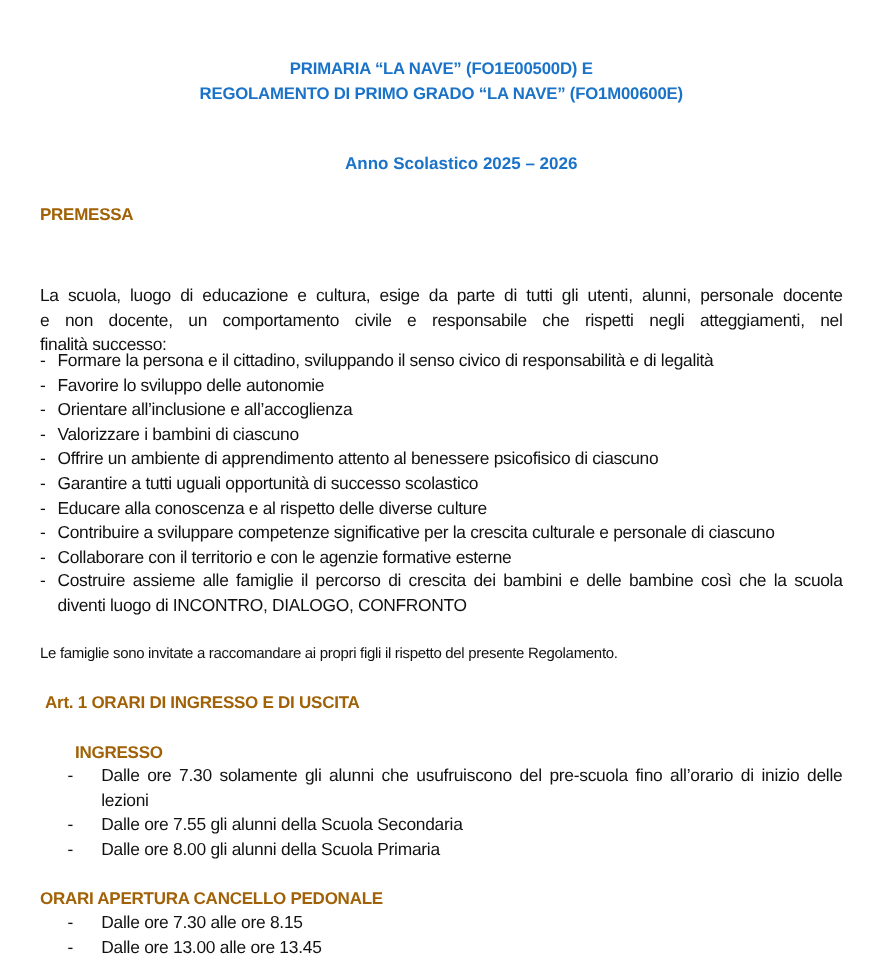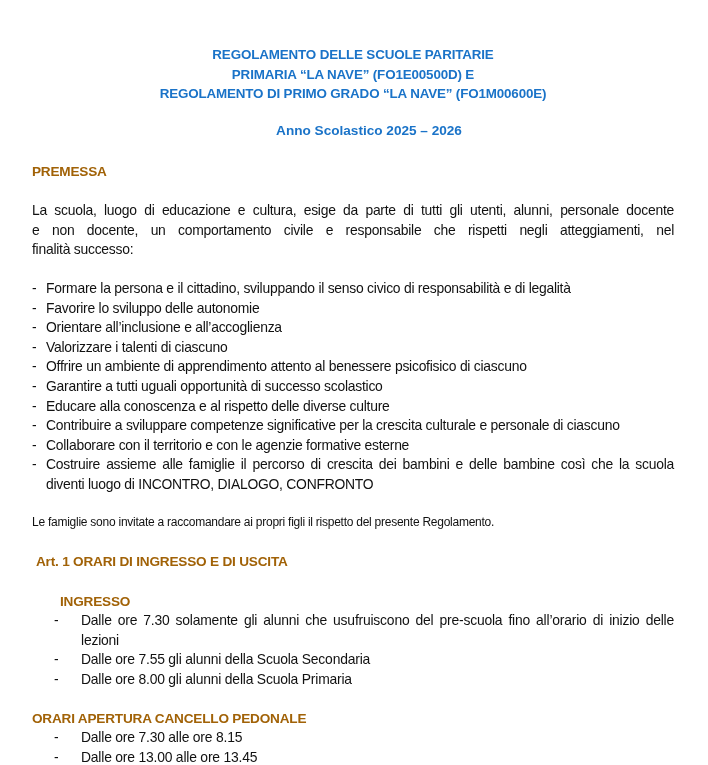--- a/index.html
+++ b/index.html
@@ -6,21 +6,21 @@
   body { width: 708px; height: 765px; overflow: hidden; position: relative;
          font-family: "Liberation Sans", sans-serif; color: #111111; }
   .page { position: absolute; left: 32px; top: 0; width: 642px; }
   .title-block { position: absolute; left: 0; top: 45px; width: 642px; text-align: center;
                  color: #1a73c8; font-weight: bold; font-size: 13.4px; line-height: 19.5px;
                  letter-spacing: -0.15px; }
   .year { position: absolute; left: 16px; top: 121px; width: 642px; text-align: center;
           color: #1a73c8; font-weight: bold; font-size: 13.6px; line-height: 20px; }
   .h { position: absolute; font-weight: bold; font-size: 13.6px; line-height: 20px; color: #a16207; letter-spacing: -0.2px; }
   .para { position: absolute; left: 0; width: 642px; font-size: 13.9px; line-height: 19.6px;
-          text-align: justify; letter-spacing: -0.25px; }
+          text-align: justify; letter-spacing: -0.25px; margin-top: 26px; }
   .para .line { display: block; text-align: justify; text-align-last: justify; white-space: nowrap; }
   .para .line.last { text-align-last: left; }
   .blist { position: absolute; left: 0; width: 642px; margin: 0; padding: 0; list-style: none;
            font-size: 13.9px; line-height: 19.6px; letter-spacing: -0.25px; }
   .blist li { position: relative; padding-left: 14px; }
   .blist li .dash { position: absolute; left: 0; top: 0; }
   .blist li .txt { display: block; text-align: justify; }
   .blist li.wrap .txt { text-align: justify; }
   .sent { position: absolute; left: 0; top: 513px; font-size: 12px; line-height: 19.6px; letter-spacing: -0.25px; white-space: nowrap; }
   .ilist { position: absolute; left: 22px; width: 620px; margin: 0; padding: 0; list-style: none;
@@ -28,21 +28,20 @@
   .ilist li { position: relative; padding-left: 27px; }
   .ilist li .dash { position: absolute; left: 0; top: 0; }
   .ilist li .txt { display: block; text-align: justify; }
 </style>
 </head>
 <body>
 
 <div class="page">
 
   <div class="title-block">
-    <div>REGOLAMENTO DELLE SCUOLE PARITARIE</div>
     <div>PRIMARIA “LA NAVE” (FO1E00500D) E</div>
     <div>REGOLAMENTO DI PRIMO GRADO “LA NAVE” (FO1M00600E)</div>
   </div>
 
   <div class="year">Anno Scolastico 2025 – 2026</div>
 
   <div class="h" style="left:0; top:162px;">PREMESSA</div>
 
   <div class="para" style="top:201px;">
     <span class="line">La scuola, luogo di educazione e cultura, esige da parte di tutti gli utenti, alunni, personale docente</span>
@@ -58,21 +57,21 @@
     <li>
         <span class="dash">-</span>
         <span class="txt">Favorire lo sviluppo delle autonomie</span>
       </li>
     <li>
         <span class="dash">-</span>
         <span class="txt">Orientare all’inclusione e all’accoglienza</span>
       </li>
     <li>
         <span class="dash">-</span>
-        <span class="txt">Valorizzare i talenti di ciascuno</span>
+        <span class="txt">Valorizzare i bambini di ciascuno</span>
       </li>
     <li>
         <span class="dash">-</span>
         <span class="txt">Offrire un ambiente di apprendimento attento al benessere psicofisico di ciascuno</span>
       </li>
     <li>
         <span class="dash">-</span>
         <span class="txt">Garantire a tutti uguali opportunità di successo scolastico</span>
       </li>
     <li>

